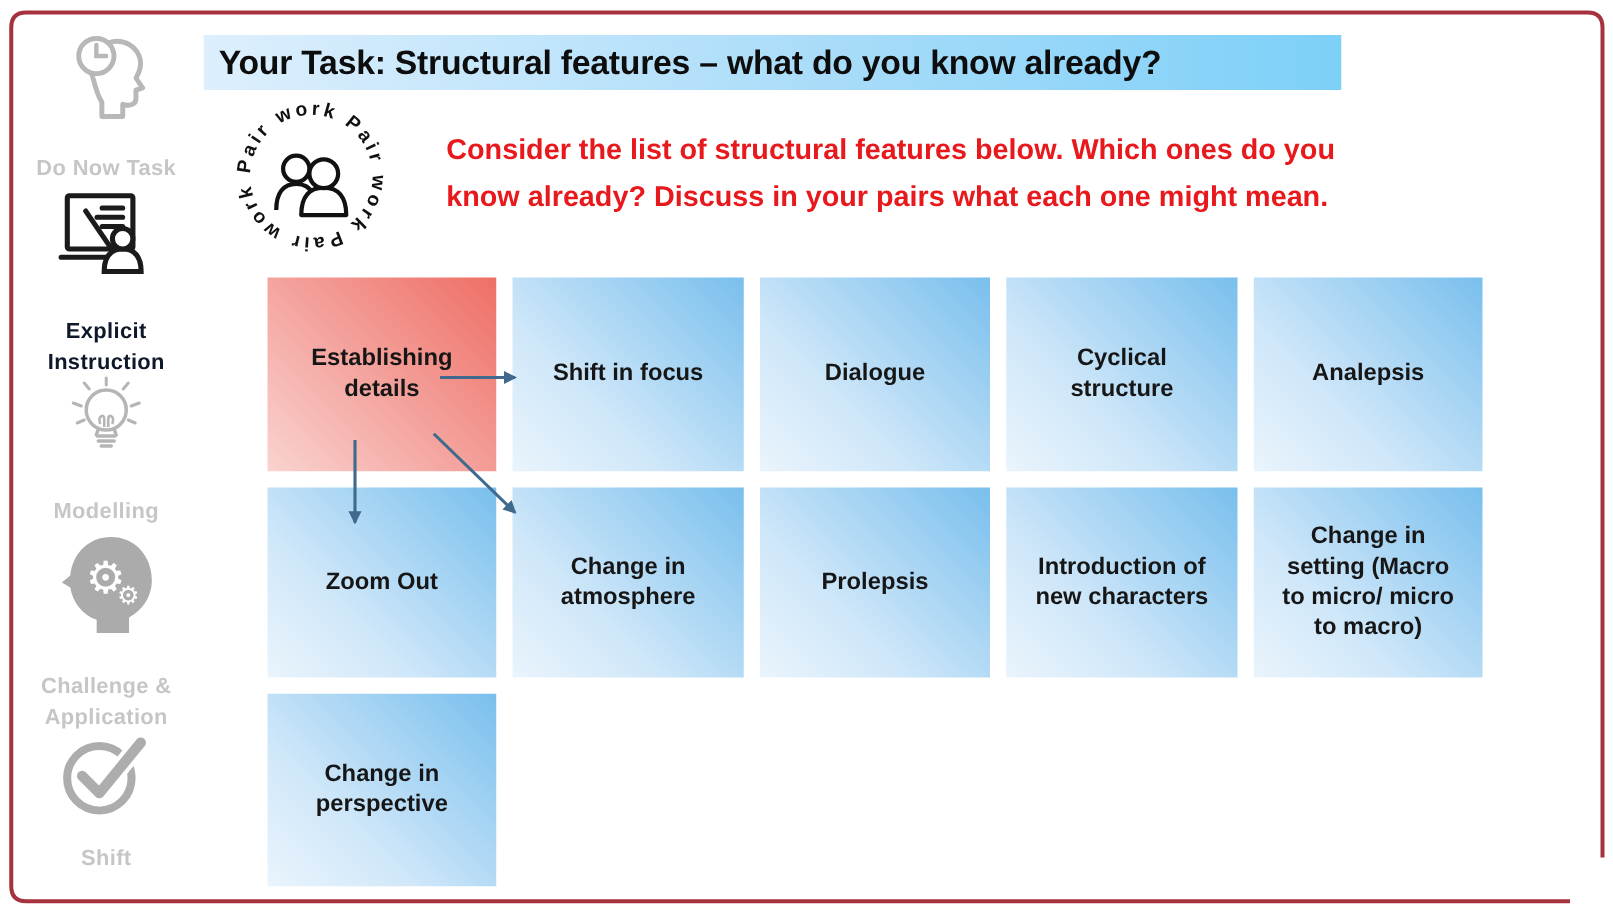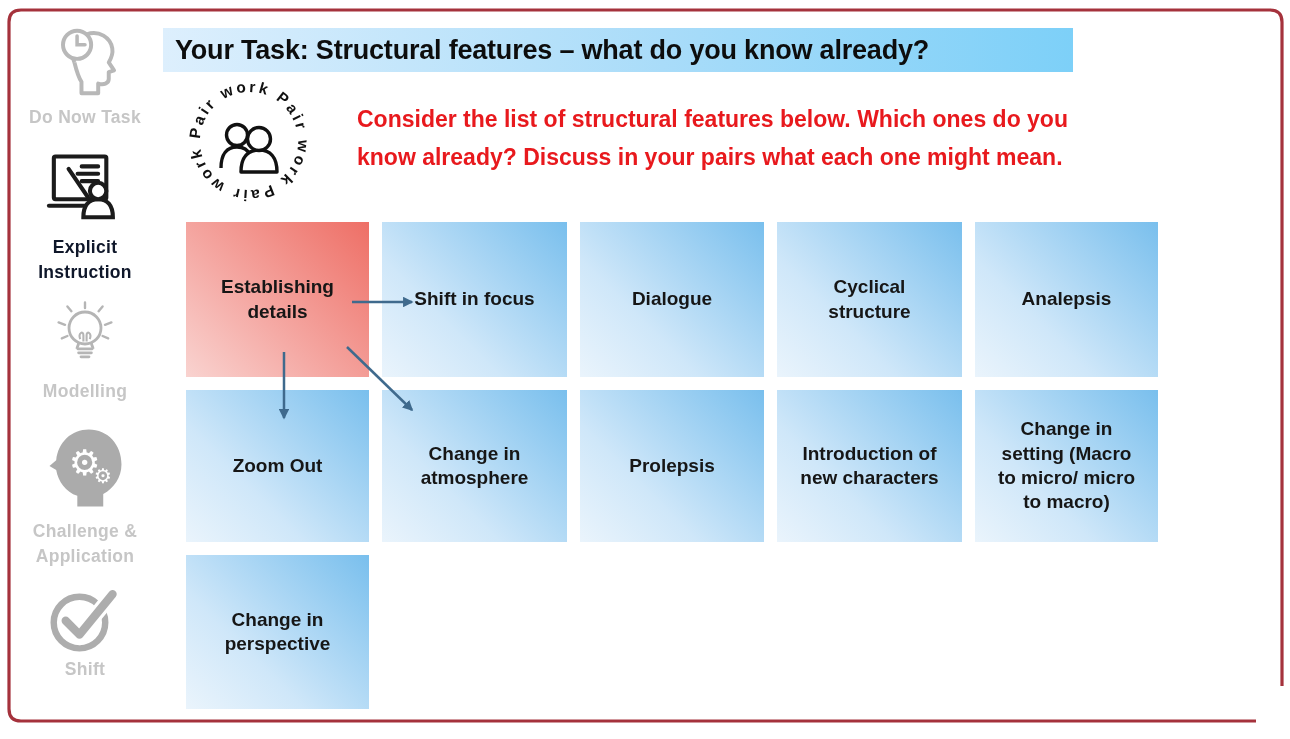--- a/index.html
+++ b/index.html
@@ -10,21 +10,21 @@
   svg{display:block;}
 
   
   .border-svg{position:absolute;left:0;top:0;pointer-events:none;}
 
   
   .side-item{position:absolute;left:10px;width:150px;text-align:center;}
   .side-item svg{margin:0 auto;}
   .side-label{
     font-weight:bold;font-size:17.5px;line-height:1.45;color:#c6c6c6;
-    white-space:pre-line;margin-top:3px;letter-spacing:.3px;
+    white-space:pre-line;margin-top:20px;letter-spacing:.3px;
   }
   .side-item.active .side-label{color:#0f172a;}
 
   
   .title-bar{
     position:absolute;left:163px;top:28px;width:910px;height:44px;
     background:linear-gradient(90deg,#ddeffd 0%,#a9dcf9 55%,#7dd0f8 100%);
     display:flex;align-items:center;padding-left:12px;box-sizing:border-box;
   }
   .title-bar span{font-size:27px;font-weight:bold;color:#0d0d0d;letter-spacing:-0.2px;}
@@ -33,21 +33,21 @@
   .pairwork{position:absolute;left:189px;top:80px;width:120px;height:122px;}
 
   
   .instruction{
     position:absolute;left:317px;top:100px;width:860px;
     color:#e8191d;font-weight:bold;font-size:23px;line-height:38px;margin-left:40px;
   }
 
   
   .grid{
-    position:absolute;left:186px;top:222px;display:grid;
+    position:absolute;left:214px;top:222px;display:grid;
     grid-template-columns:183px 185px 184px 185px 183px;
     grid-template-rows:155px 152px 154px;
     column-gap:15px;row-gap:11px;gap:13px;
   }
   .box{
     display:flex;align-items:center;justify-content:center;text-align:center;
     white-space:pre-line;font-weight:bold;font-size:19px;line-height:1.28;color:#161616;
     background:linear-gradient(225deg,#79bfed 0%,#cfe7f9 65%,#eaf4fc 100%);
     padding:2px 8px;box-sizing:border-box;
   }

